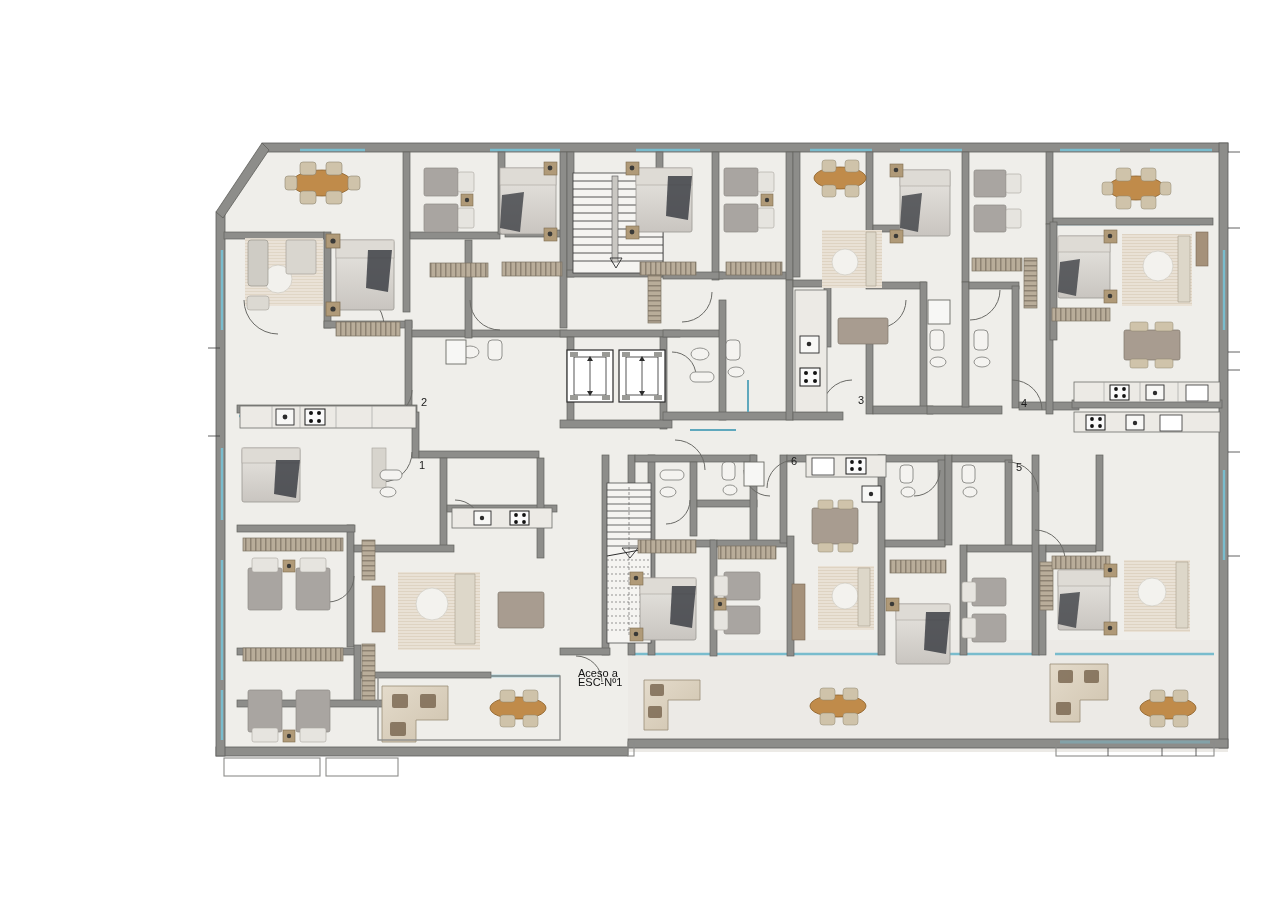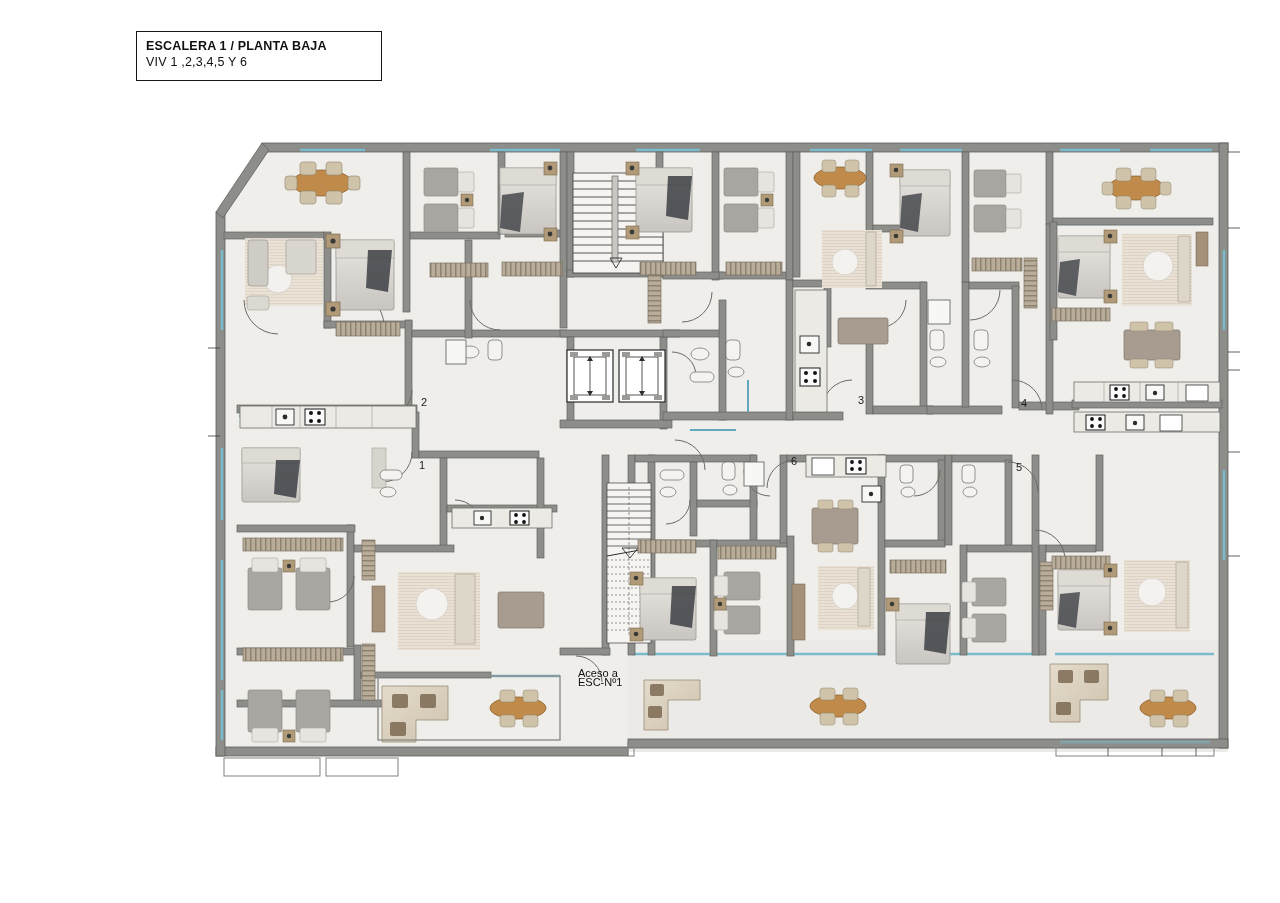--- a/index.html
+++ b/index.html
@@ -694,24 +694,20 @@
       <line x1="1162" y1="748" x2="1162" y2="756"></line>
       <line x1="1196" y1="748" x2="1196" y2="756"></line>
     </g>
 
     <g fill="none" stroke="#6a6a66" stroke-width="1">
       <path d="M576,656 a26,26 0 0 1 26,26"></path>
     </g>
 
   </svg>
 
-  <div id="title-block">
-    <div class="tl">ESCALERA 1 / PLANTA BAJA</div>
-    <div class="tl2">VIV 1 ,2,3,4,5 Y 6</div>
-  </div>
 
   <div class="unit-num" style="left:419px;top:459px;">1</div>
   <div class="unit-num" style="left:421px;top:396px;">2</div>
   <div class="unit-num" style="left:858px;top:394px;">3</div>
   <div class="unit-num" style="left:1021px;top:397px;">4</div>
   <div class="unit-num" style="left:1016px;top:461px;">5</div>
   <div class="unit-num" style="left:791px;top:455px;">6</div>
 
   <div id="access-note">
     <div>Aceso a</div>

